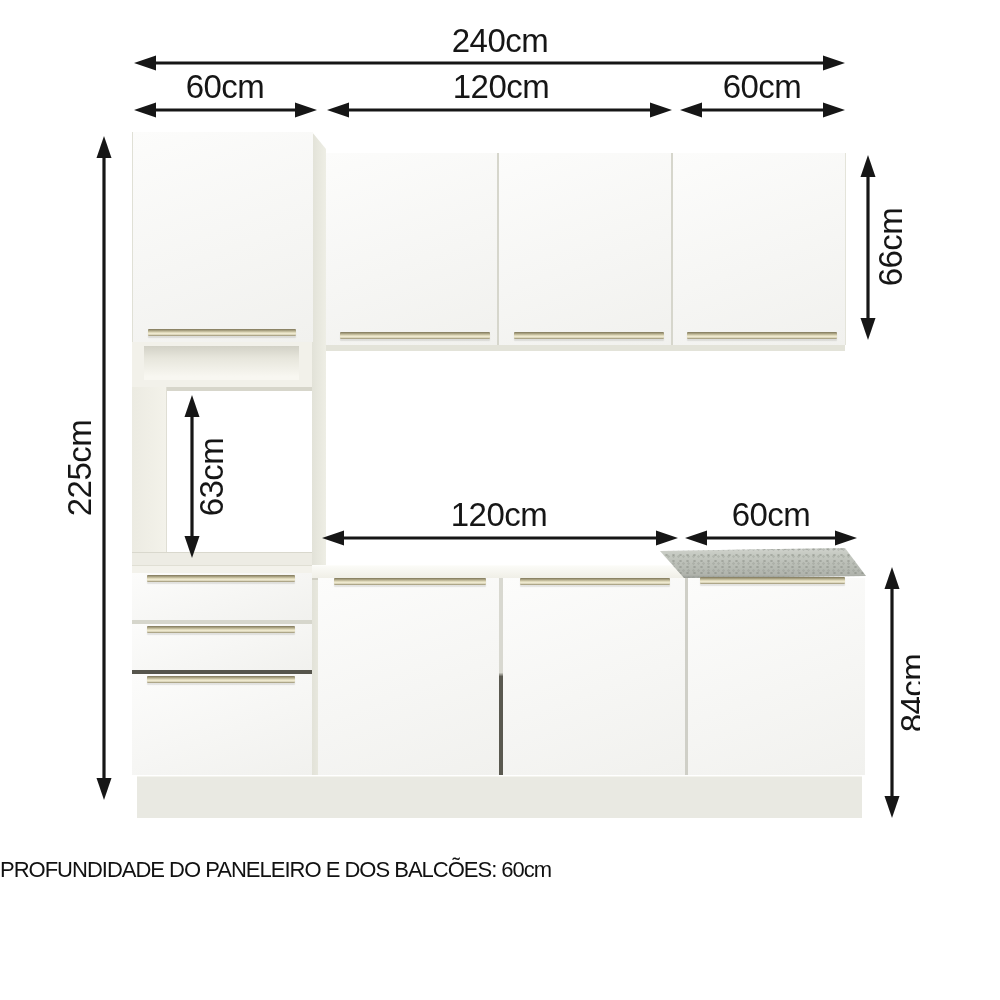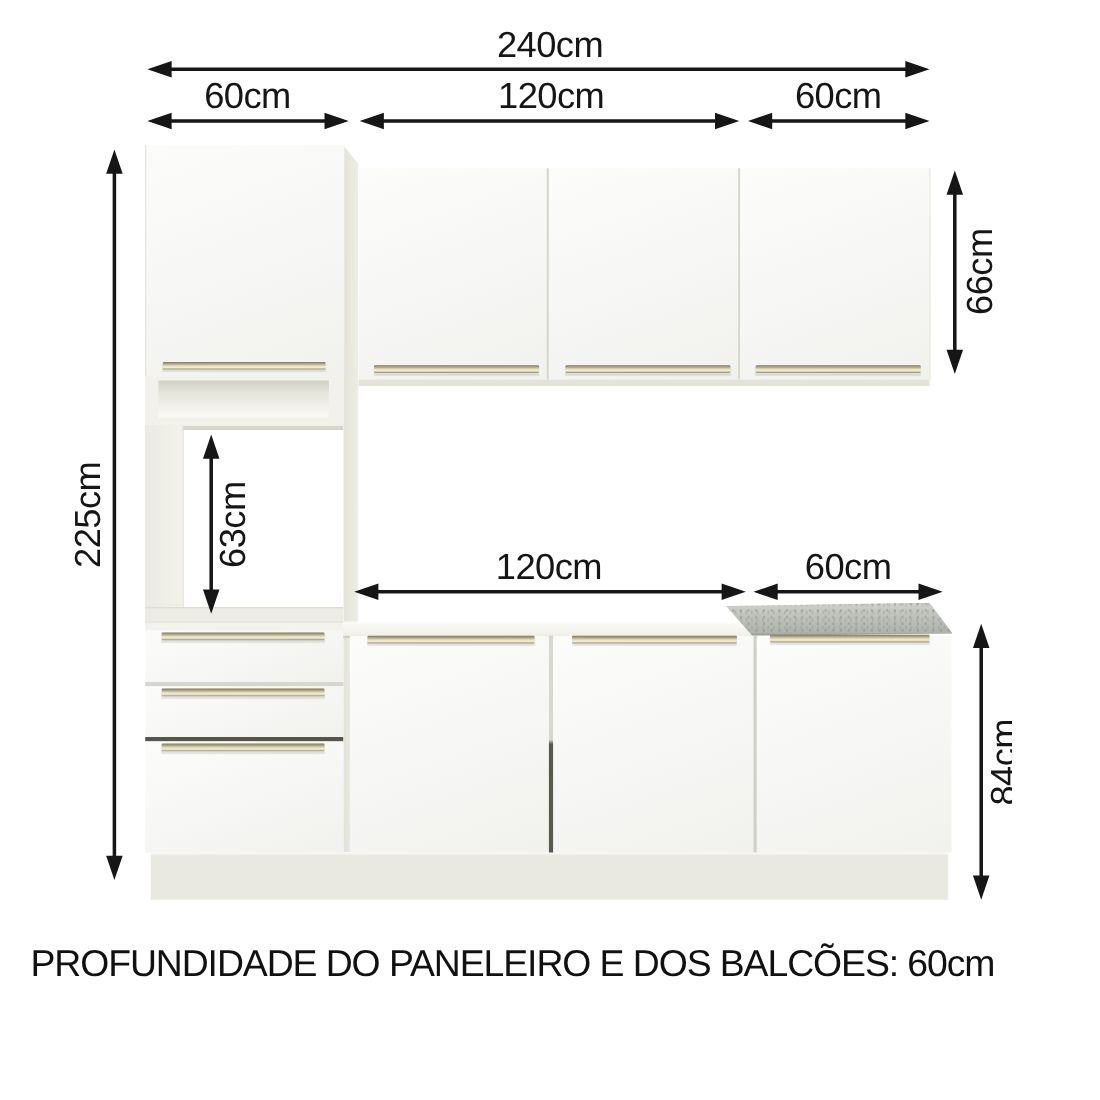--- a/index.html
+++ b/index.html
@@ -33,22 +33,22 @@
     clip-path:polygon(4px 5px,189px 2px,210px 30px,28px 32px);}
   .plinth{background:var(--plinth,#e9e9e2);border-top:1px solid #f4f4ee;}
   .shadow-strip{background:#e3e3d9;}
   .shelf-front{background:#f3f2eb;border-top:1px solid #e0dfd4;}
   
   svg .dim-line{stroke:var(--arrow,#161616);stroke-width:3.2;}
   svg .dim-head{fill:var(--arrow,#161616);}
   .dim-label{position:absolute;transform:translate(-50%,-50%);color:var(--arrow,#161616);
     font-size:33px;letter-spacing:-0.5px;white-space:nowrap;}
   .dim-label.vert{transform:translate(-50%,-50%) rotate(-90deg);}
-  .footer-note{position:absolute;left:0;right:16px;text-align:right;color:#111111;
-    font-size:34px;letter-spacing:-1px;white-space:nowrap;}
+  .footer-note{position:absolute;left:0;right:4px;text-align:left;color:#111111;
+    font-size:22px;letter-spacing:-1px;white-space:nowrap;}
 </style>
 </head>
 <body>
 
 <div id="stage">
 
   <div class="abs plinth" style="left:137px;top:776px;width:725px;height:41px;"></div>
 
   <div class="abs side-panel" style="left:312px;top:132px;width:14px;height:643px;"></div>
 

